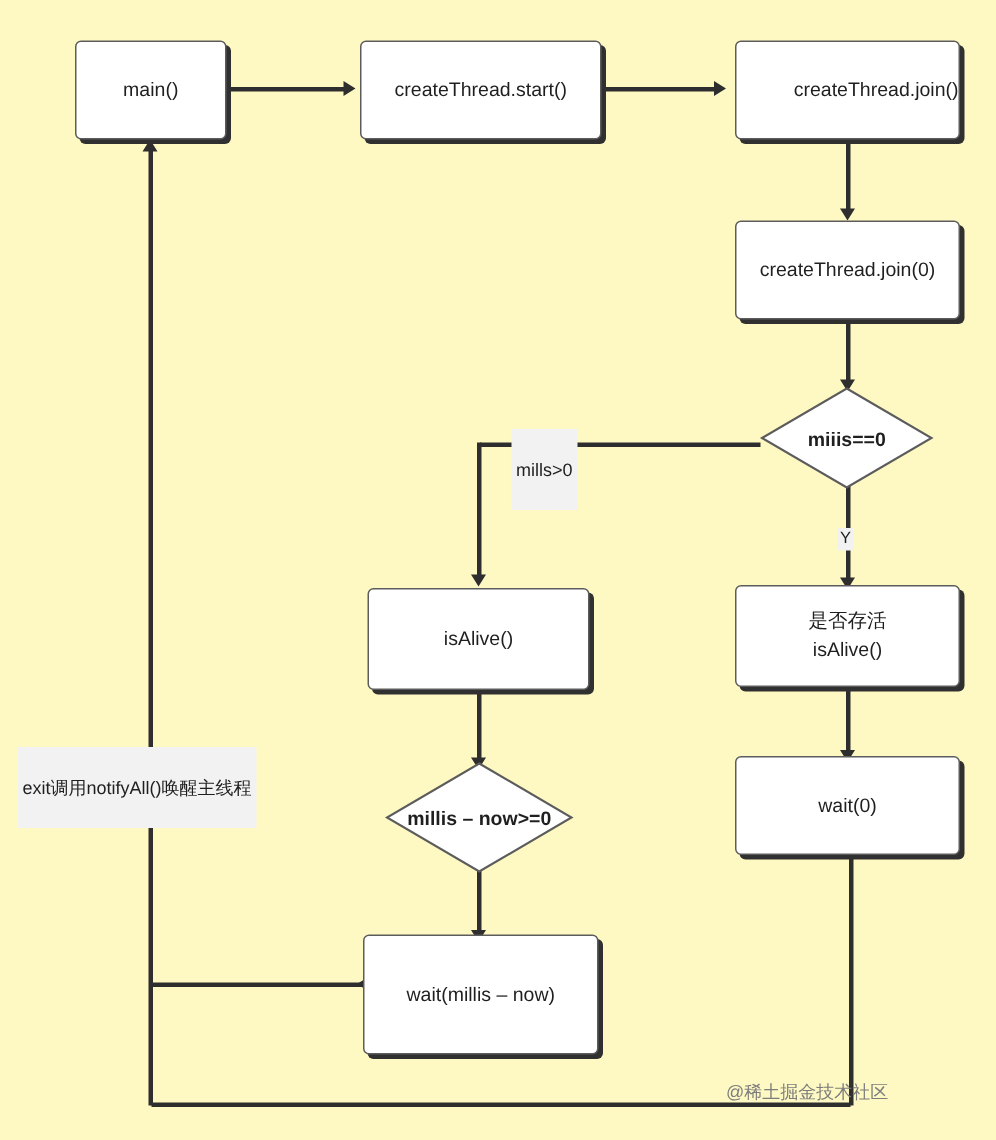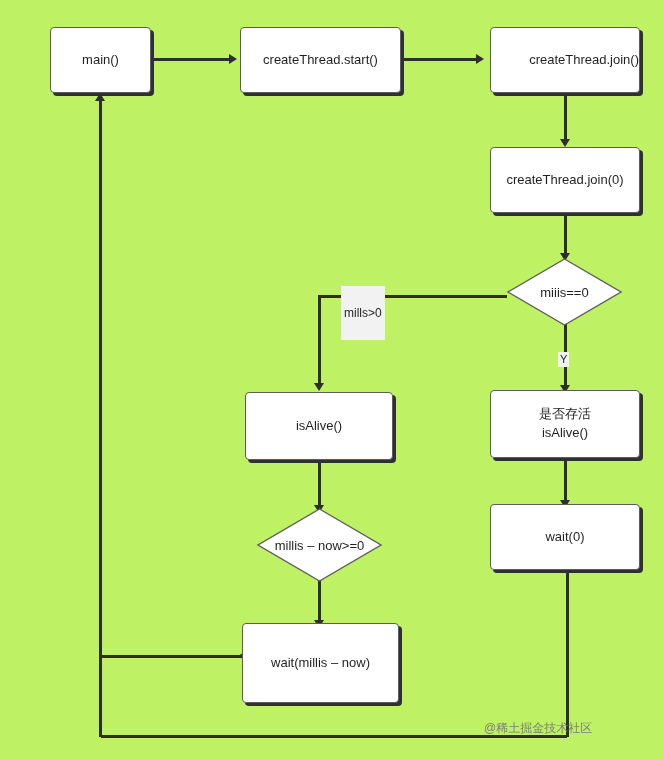--- a/index.html
+++ b/index.html
@@ -4,21 +4,21 @@
 <style>
   html, body {
     margin: 0;
     padding: 0;
     background: #000000;
   }
   #canvas {
     position: relative;
     width: 664px;
     height: 760px;
-    background: #bef264;
+    background: #fef9c3;
     overflow: hidden;
     font-family: "Liberation Sans", "DejaVu Sans", sans-serif;
   }
 
   
   .node {
     position: absolute;
     box-sizing: border-box;
     background: #ffffff;
     border: 1px solid #5c5c5c;
@@ -33,20 +33,21 @@
     text-align: center;
     box-shadow: 3px 3px 0 0 #303030;
     z-index: 5;
   }
   .node span { display: block; }
 
   
   .diamond {
     position: absolute;
     z-index: 5;
+    font-weight: bold;
   }
   .diamond svg { display: block; overflow: visible; }
   .diamond .dlabel {
     position: absolute;
     left: 0; top: 0;
     width: 100%; height: 100%;
     display: flex;
     align-items: center;
     justify-content: center;
     color: #1f1f1f;
@@ -202,16 +203,17 @@
     <svg width="125" height="74" viewBox="0 0 125 74">
       <polygon points="62.5,1 124,37 62.5,73 1,37" fill="#ffffff" stroke="#5c5c5c" stroke-width="1.4"></polygon>
     </svg>
     <div class="dlabel">millis – now&gt;=0</div>
   </div>
 
   <div class="edge-label" style="left:341px; top:286px;">mills&gt;0</div>
 
   <div class="edge-label small" style="left:558px; top:352px;">Y</div>
 
+  <div class="edge-label" style="left:12px; top:498px;">exit调用notifyAll()唤醒主线程</div>
 
   <div class="watermark" style="left:484px; top:720px;">@稀土掘金技术社区</div>
 
 </div>
 
 </body></html>

